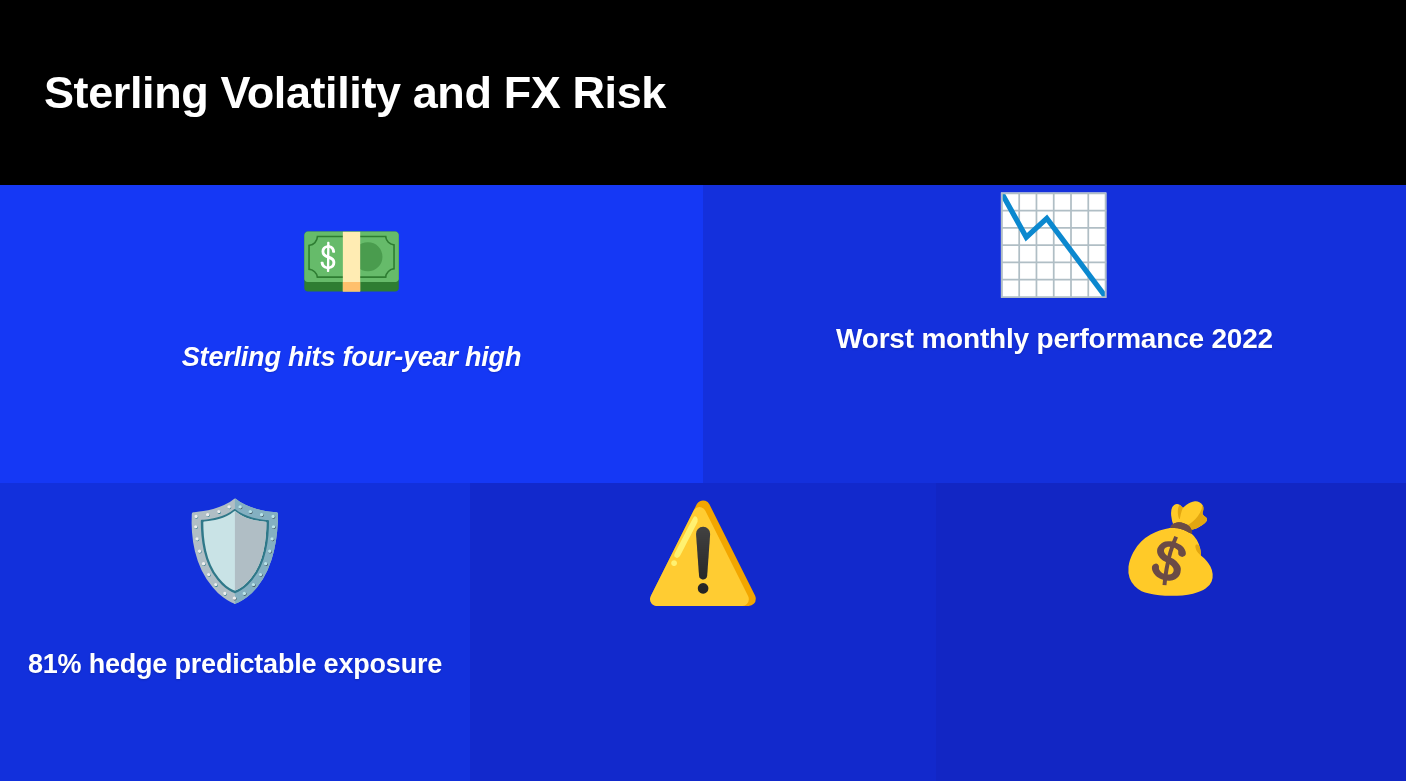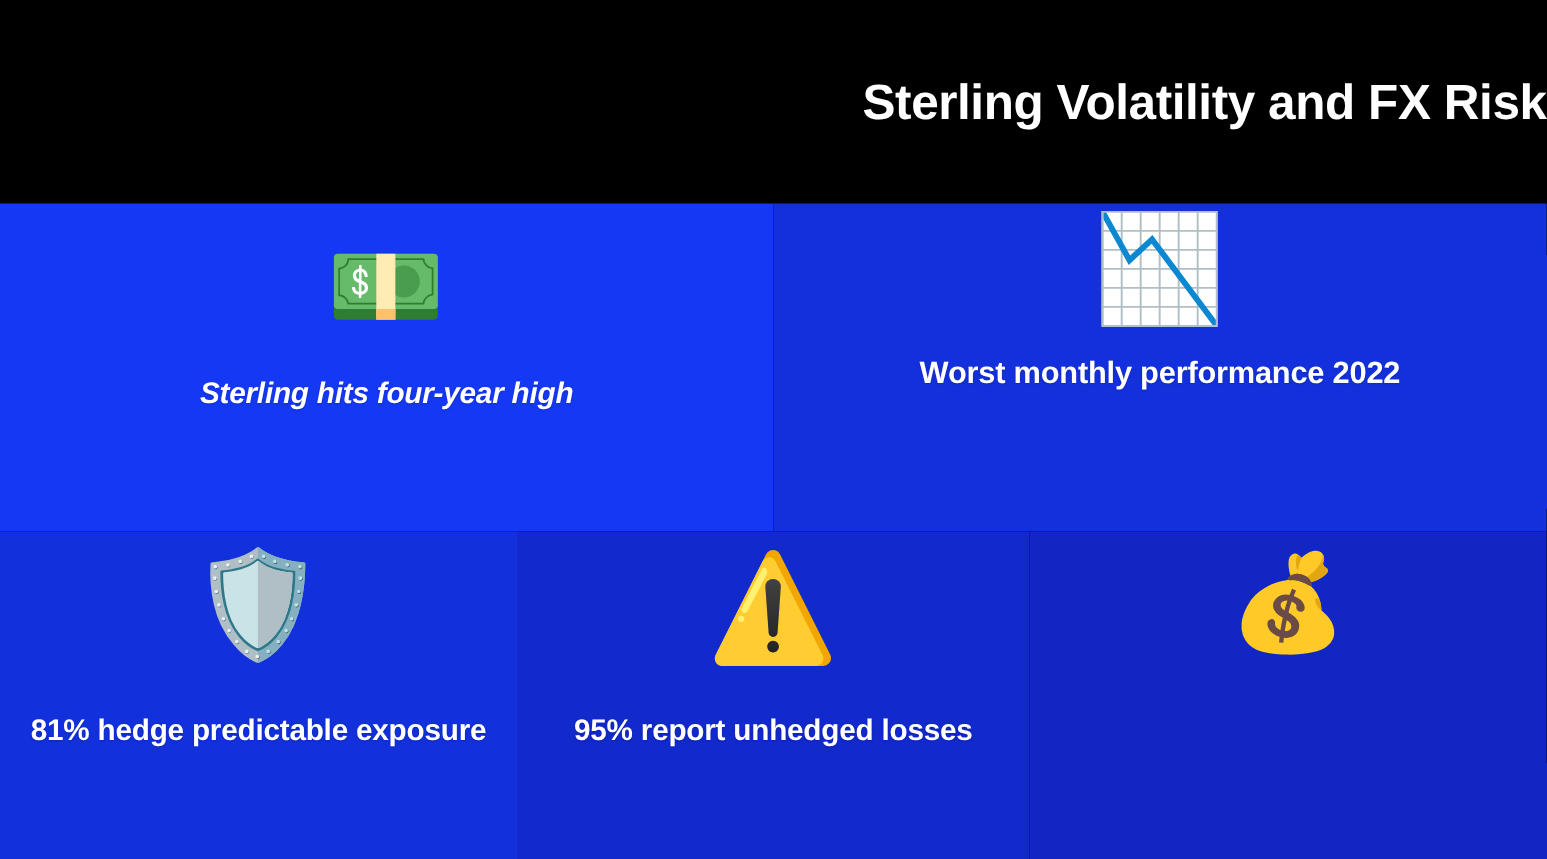--- a/index.html
+++ b/index.html
@@ -14,21 +14,20 @@
     font-family: "Liberation Sans", "DejaVu Sans", sans-serif;
     -webkit-font-smoothing: antialiased;
   }
   .slide {
     position: relative;
     width: 1406px;
     height: 584px;
     background: #000000;
     display: flex;
     flex-direction: column;
-    align-items: flex-end;
   }
 
   
   .header {
     height: 185px;
     flex: 0 0 185px;
     background: #000000;
     display: flex;
     align-items: center;
     box-sizing: border-box;
@@ -135,21 +134,20 @@
 
     <div class="row row-bottom">
 
       <div class="card card-w470 c3" style="background: rgb(18, 48, 220);">
         <span class="card-icon card-icon-tall">🛡️</span>
         <div class="card-caption">81% hedge predictable exposure</div>
       </div>
 
       <div class="card card-w466 c4" style="background: rgb(18, 41, 204);">
         <span class="card-icon card-icon-tall">⚠️</span>
-        <div class="card-caption">95% report unhedged losses</div>
       </div>
 
       <div class="card card-w470 c5" style="background: rgb(18, 38, 196);">
         <span class="card-icon">💰</span>
       </div>
 
     </div>
 
   </div>
 </div>

